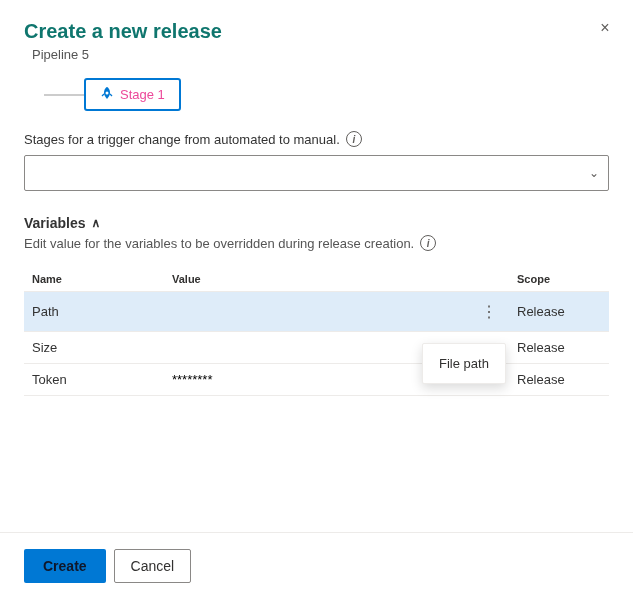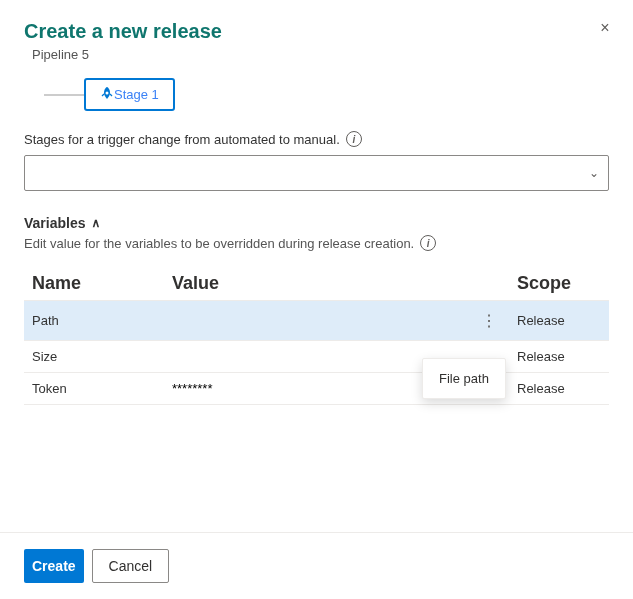--- a/index.html
+++ b/index.html
@@ -77,22 +77,23 @@
       height: 2px;
       background: #ccc;
       margin-right: 0;
     }
     .stage-box {
       border: 2px solid #0078d4;
       border-radius: 3px;
       padding: 6px 14px;
       display: flex;
       align-items: center;
-      font-size: 13px;
-      color: #3b82f6;
+      gap: 6px;
+      font-size: 13px;
+      color: #ec4899;
     }
     .stage-icon {
       color: #0078d4;
       font-size: 14px;
     }
 
     .section-label {
       font-size: 13px;
       color: #333;
       margin-bottom: 8px;
@@ -161,21 +162,21 @@
       align-items: center;
       gap: 6px;
     }
 
     .variables-table {
       width: 100%;
       border-collapse: collapse;
     }
     .variables-table thead tr th {
       text-align: left;
-      font-size: 18px;
+      font-size: 11px;
       font-weight: 600;
       color: #323130;
       padding: 6px 8px;
       border-bottom: 1px solid #edebe9;
     }
     .variables-table tbody tr td {
       padding: 8px 8px;
       font-size: 13px;
       border-bottom: 1px solid #edebe9;
       vertical-align: middle;
@@ -205,36 +206,36 @@
       position: absolute;
       background: #fff;
       border: 1px solid #edebe9;
       box-shadow: 0 4px 12px rgba(0,0,0,0.15);
       padding: 12px 16px;
       font-size: 13px;
       color: #323130;
       white-space: nowrap;
       z-index: 100;
       left: 250px;
-      top: 49px;
+      top: 43px;
       border-radius: 2px;
     }
 
     .dialog-footer {
       padding: 16px 24px;
       display: flex;
       gap: 8px;
       border-top: 1px solid #edebe9;
     }
     .btn-primary {
       background: #0078d4;
-      color: #ffffff;
+      color: #0f172a;
       border: none;
       border-radius: 2px;
-      padding: 8px 8px;
+      padding: 8px 19px;
       font-size: 14px;
       cursor: pointer;
       font-weight: 600;
     }
     .btn-secondary {
       background: #fff;
       color: #323130;
       border: 1px solid #8a8886;
       border-radius: 2px;
       padding: 8px 16px;

